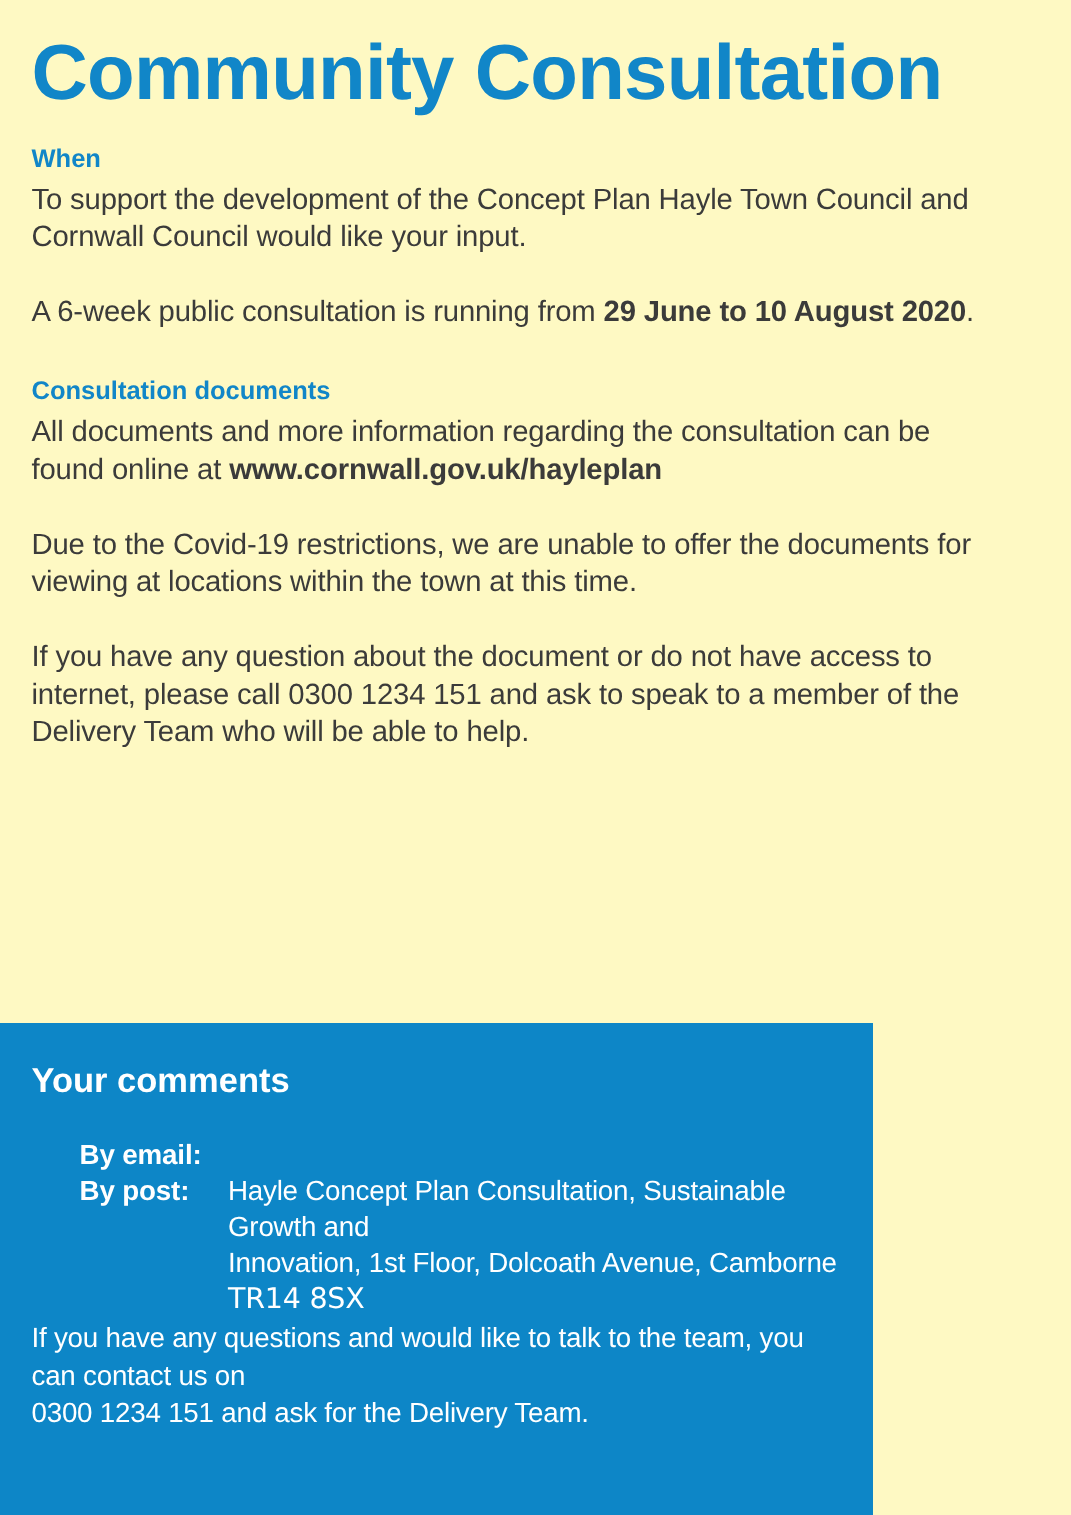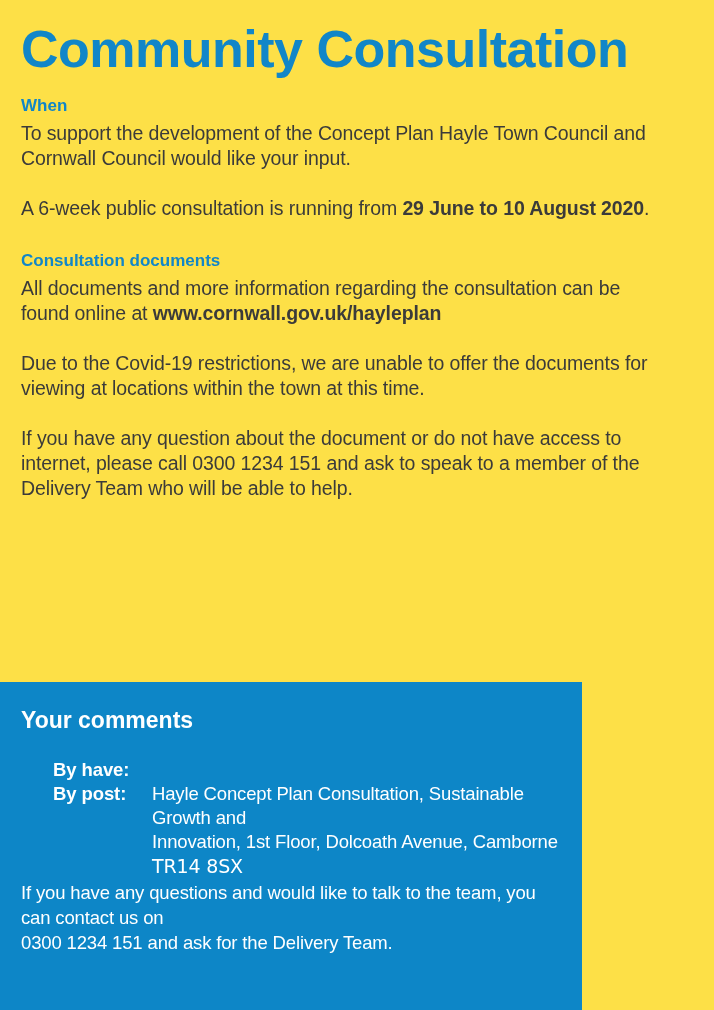--- a/index.html
+++ b/index.html
@@ -1,20 +1,20 @@
 <!DOCTYPE html>
 <html><head>
 <meta charset="utf-8">
 <style>
   html, body { margin: 0; padding: 0; background: #ffffff; }
   .page {
     position: relative;
     width: 714px;
     height: 1010px;
-    background: #fde047;
+    background: #fef9c3;
     overflow: hidden;
     font-family: "Liberation Sans", sans-serif;
     color: #3b3b3a;
   }
   .top { padding: 24px 34px 0 21px; }
   .page-title {
     margin: 0;
     font-size: 52px;
     line-height: 50px;
     font-weight: bold;
@@ -104,21 +104,21 @@
     <p class="body-p gap">If you have any question about the document or do not have access to
 internet, please call 0300 1234 151 and ask to speak to a member of the
 Delivery Team who will be able to help.</p>
   </div>
 
   <div class="panel">
     <h3 class="panel-heading">Your comments</h3>
 
     <div class="contact">
       <div class="contact-row">
-        <div class="label">By have:</div>
+        <div class="label">By email:</div>
       </div>
       <div class="contact-row">
         <div class="label">By post:</div>
         <div class="value"><span>Hayle Concept Plan Consultation, Sustainable Growth and
 Innovation, 1st Floor, Dolcoath Avenue, Camborne </span><span class="postcode">TR14 8SX</span></div>
       </div>
     </div>
 
     <p class="panel-p outro">If you have any questions and would like to talk to the team, you can contact us on
 0300 1234 151 and ask for the Delivery Team.</p>

